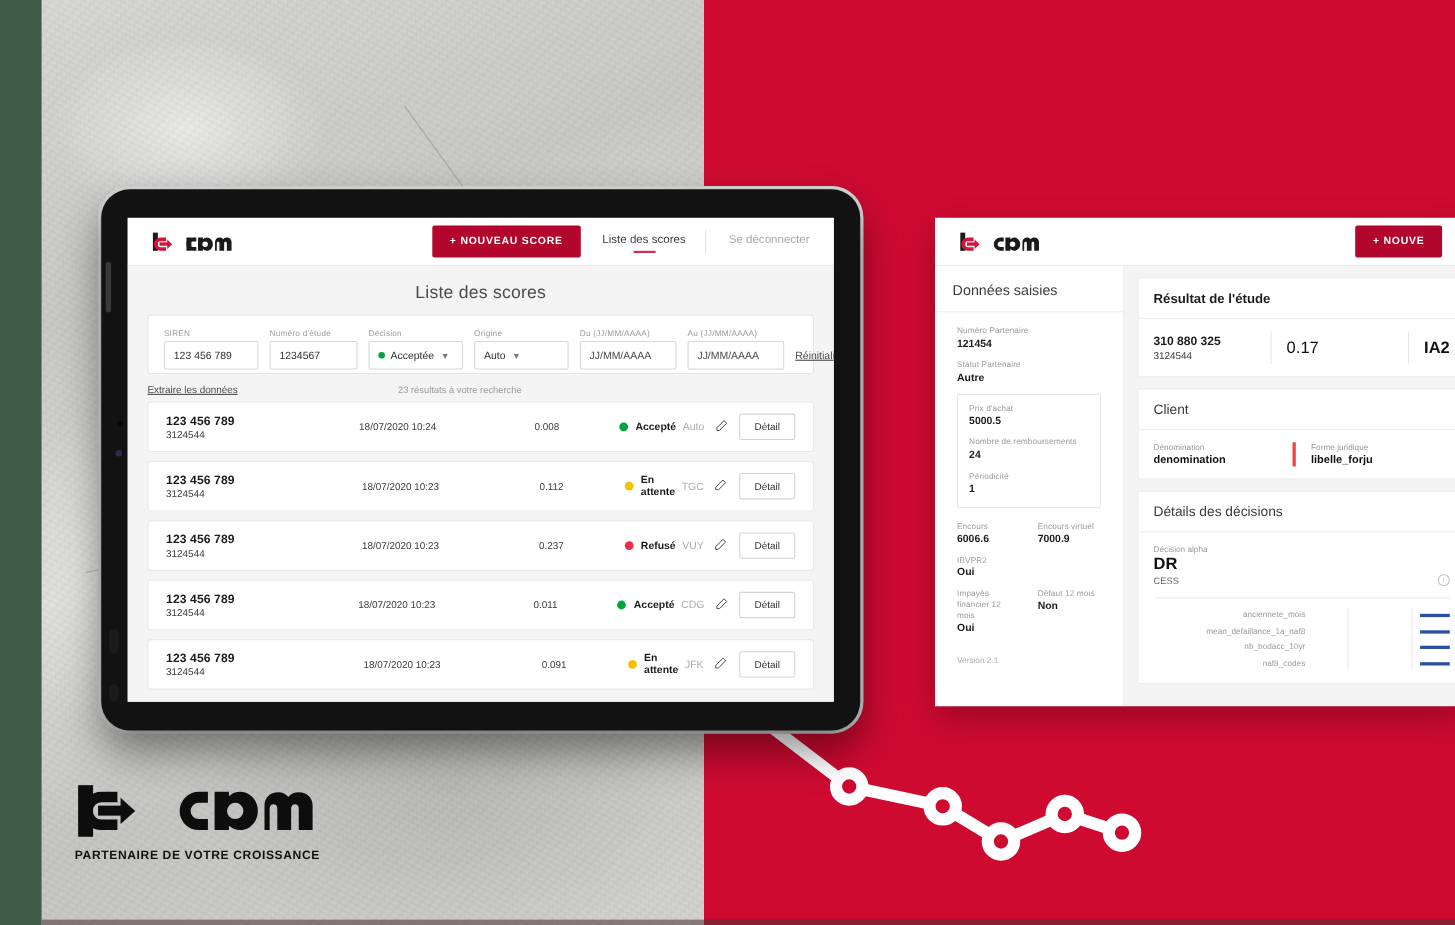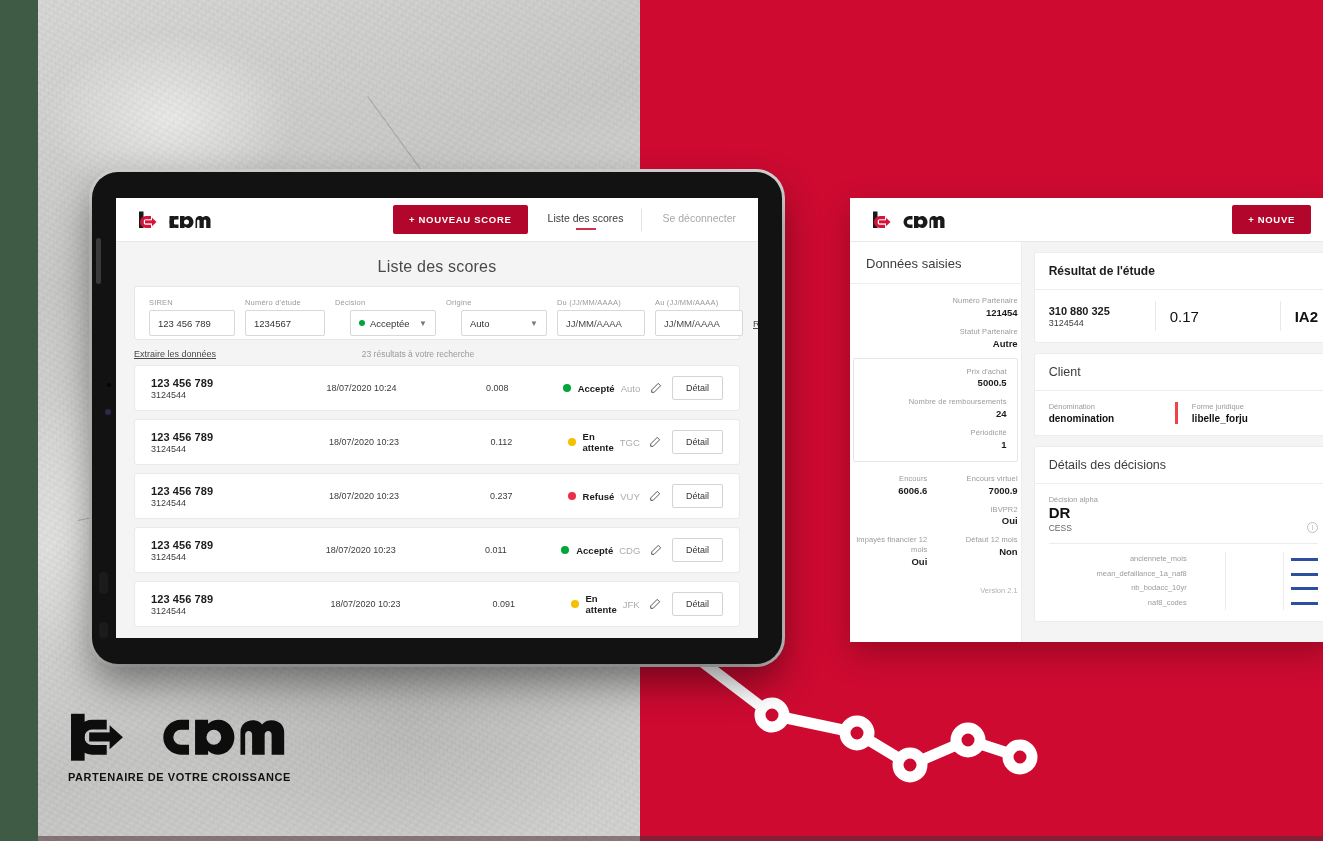--- a/index.html
+++ b/index.html
@@ -87,21 +87,21 @@
   .filter-card{
     margin:0 18px;background:#fff;border:1px solid #e6e6e6;border-radius:3px;
     padding:11px 14px 3px;display:flex;align-items:flex-end;gap:10px;
   }
   .field{display:flex;flex-direction:column;}
   .field label{font-size:7.5px;color:#9b9b9b;margin-bottom:3px;letter-spacing:.2px;}
   .field .ctl{
     border:1px solid #d8d8d8;border-radius:2px;height:26px;box-sizing:border-box;
     display:flex;align-items:center;padding:0 8px;font-size:9.5px;color:#333;background:#fff;
   }
-  .ctl.sel{justify-content:space-between;gap:6px;margin-left:15px;}
+  .ctl.sel{justify-content:flex-start;gap:6px;}
   .dot{width:6px;height:6px;border-radius:50%;display:inline-block;margin-right:5px;flex:none;}
   .chev{font-size:8px;color:#777;}
   .w-siren{width:86px;}.w-num{width:80px;}.w-dec{width:86px;}
   .w-ori{width:86px;}.w-du{width:88px;}.w-au{width:88px;}
   .ctl.ph{color:#4a4a4a;}
   .link-reset{
     font-size:9.5px;color:#4a4a4a;text-decoration:underline;cursor:pointer;
     margin-bottom:7px;white-space:nowrap;
   }
   .subbar{display:flex;align-items:center;margin:9px 18px 6px;}
@@ -131,21 +131,21 @@
   
   .panel2{
     position:absolute;left:850px;top:198px;width:483px;height:444px;
     background:#fff;box-shadow:0 12px 30px rgba(0,0,0,.25);overflow:hidden;
   }
   .p2-body{display:flex;background:#f4f4f4;height:400px;}
   .p2-left{width:185px;background:#fff;border-right:1px solid #ededed;box-sizing:border-box;}
   .p2-left-h{
     padding:14px 16px 12px;font-size:13px;color:#3c3c3c;border-bottom:1px solid #ededed;
   }
-  .p2-left-b{padding:12px 3px;text-align:right;}
+  .p2-left-b{padding:12px 20px;}
   .kv{margin-bottom:9px;}
   .kv .k{font-size:7.5px;color:#9b9b9b;letter-spacing:.1px;line-height:1.3;}
   .kv .v{font-size:9.5px;color:#1c1c1c;font-weight:bold;margin-top:1px;}
   .boxed{border:1px solid #e6e6e6;border-radius:2px;padding:8px 10px 2px;margin:2px 0 12px;}
   .kv2{display:flex;gap:16px;}
   .kv2 .kv{flex:1;}
   .ver{font-size:7.5px;color:#b0b0b0;margin-top:10px;}
   .p2-right{flex:1;padding:10px 0 0 12px;box-sizing:border-box;}
   .card{background:#fff;border:1px solid #ececec;border-radius:2px;margin-bottom:10px;}
   .card-h{padding:11px 14px;font-size:12px;font-weight:bold;color:#1c1c1c;border-bottom:1px solid #ededed;}

